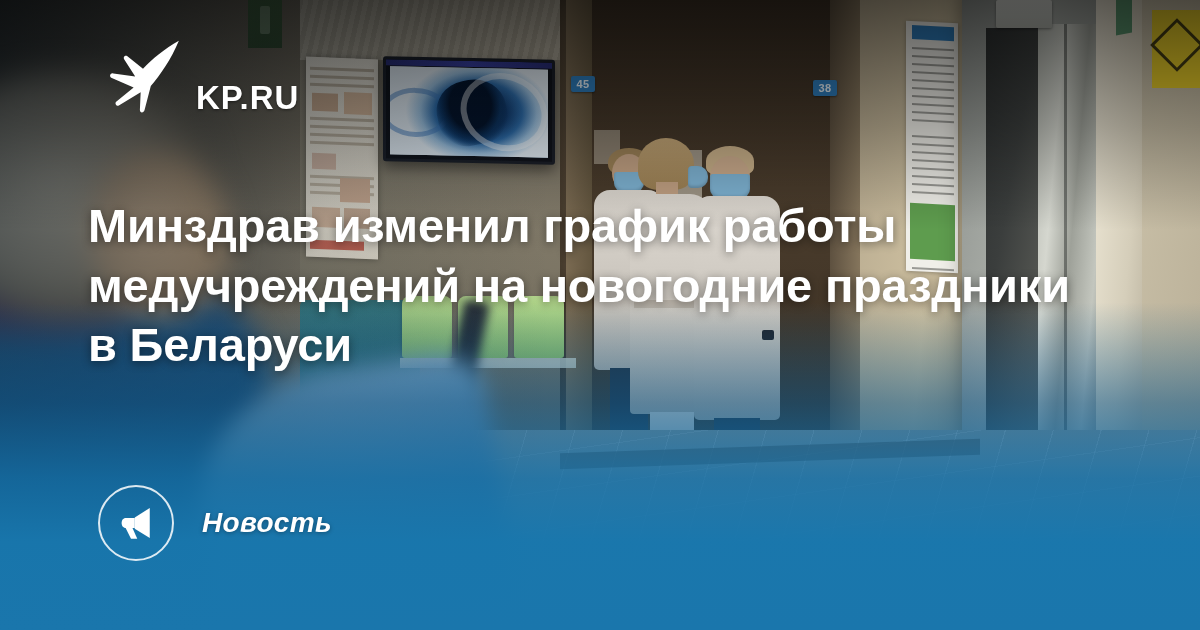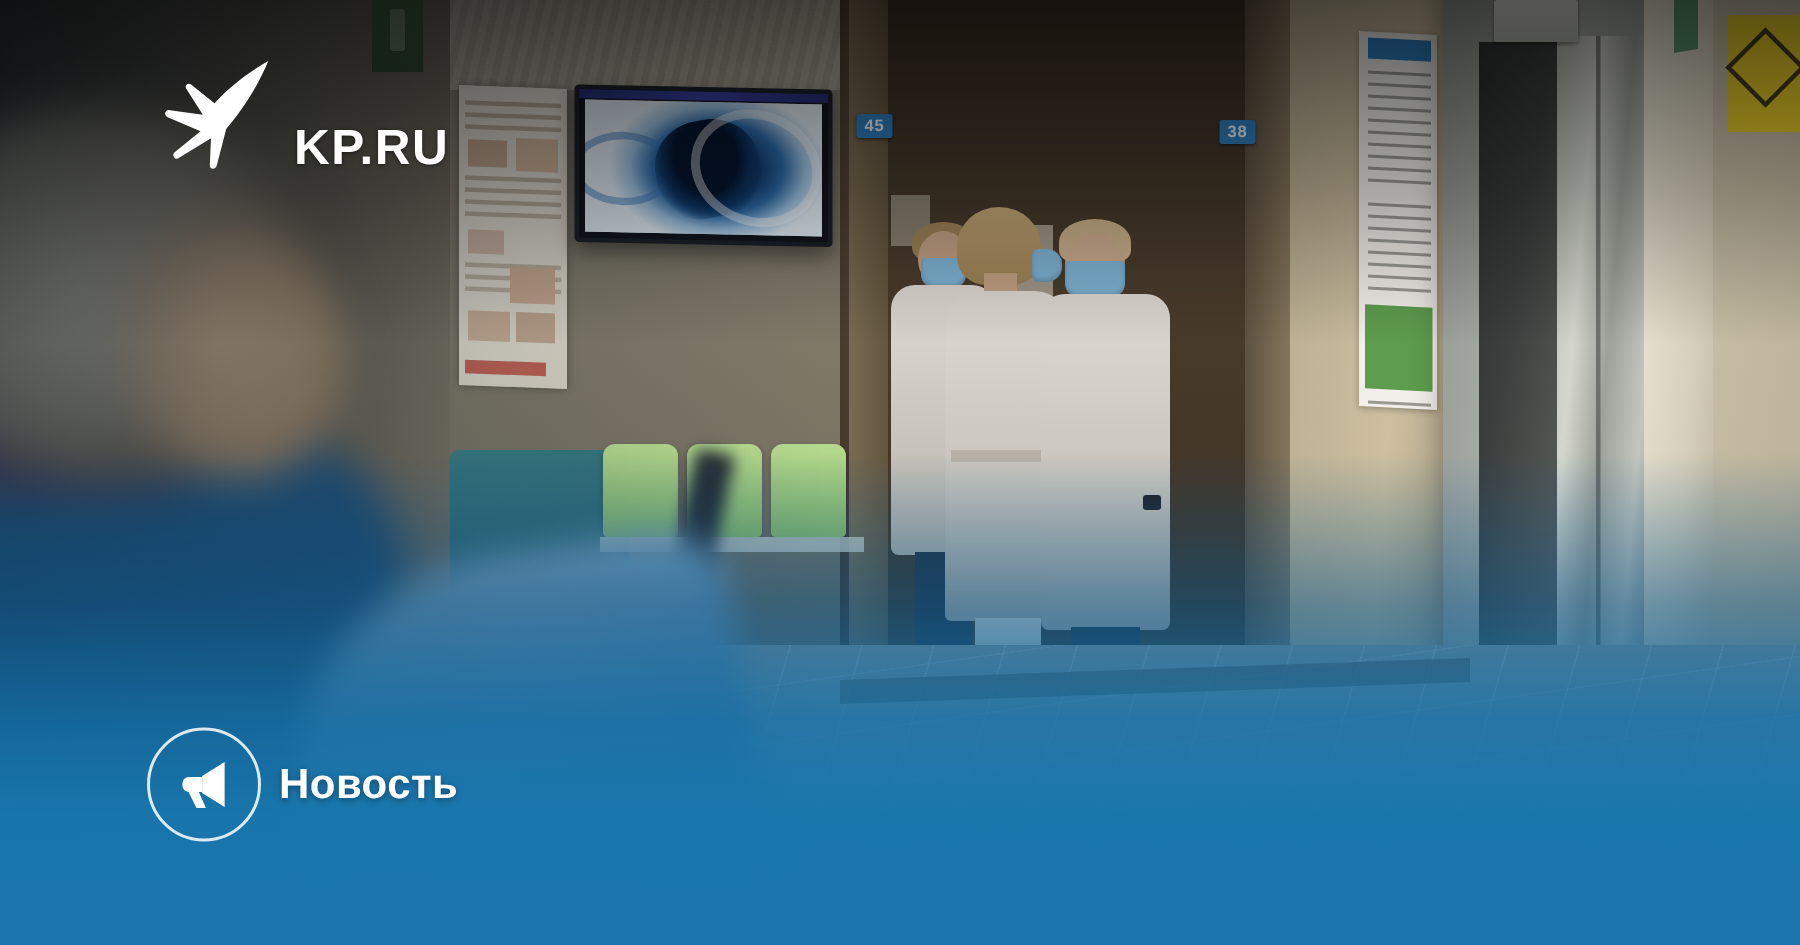--- a/index.html
+++ b/index.html
@@ -343,21 +343,21 @@
     font-size:47px;
     font-weight:700;
     line-height:1.27;
     letter-spacing:-.2px;
     text-shadow:0 2px 10px rgba(0,0,0,.45);
     margin:0;
   }
 
   .badge{
     position:absolute;left:98px;top:485px;
-    display:flex;align-items:center;gap:12px;
+    display:flex;align-items:center;gap:28px;font-style:italic;
   }
   .badge-circle{
     width:76px;height:76px;border-radius:50%;
     border:2px solid rgba(255,255,255,.85);
     display:flex;align-items:center;justify-content:center;
     flex:0 0 auto;
   }
   .badge-circle svg{width:40px;height:40px;display:block;}
   .badge-label{
     color:#fff;font-size:28px;font-weight:700;letter-spacing:.3px;
@@ -507,20 +507,21 @@
 
   <div class="content">
 
     <div class="logo">
       <svg class="logo-bird" viewBox="0 0 100 100" aria-hidden="true">
         <path fill="#ffffff" d="M96 6 C78 16 62 29 50 42 L30 26 C27 24 24 27 26 30 L40 52 L12 48 C8 47 6 52 10 54 L38 66 L16 84 C13 86 16 91 19 89 L47 72 L46 95 C46 99 51 99 52 95 L60 64 C72 50 86 30 96 6 Z"></path>
       </svg>
       <div class="logo-text">KP.RU</div>
     </div>
 
+    <h1 class="headline">Минздрав изменил график работы медучреждений на новогодние праздники в Беларуси</h1>
 
     <div class="badge">
       <span class="badge-circle">
         <svg viewBox="0 0 64 64" aria-hidden="true">
           <path fill="#ffffff" d="M54 8 L30 23 L30 41 L54 56 Z"></path>
           <path fill="#ffffff" d="M16 24 L30 24 L30 40 L16 40 C11 40 9 36 9 32 C9 28 11 24 16 24 Z"></path>
           <path fill="#ffffff" d="M15 39 L26 39 L34 57 L24 57 Z"></path>
         </svg>
       </span>
       <span class="badge-label">Новость</span>

